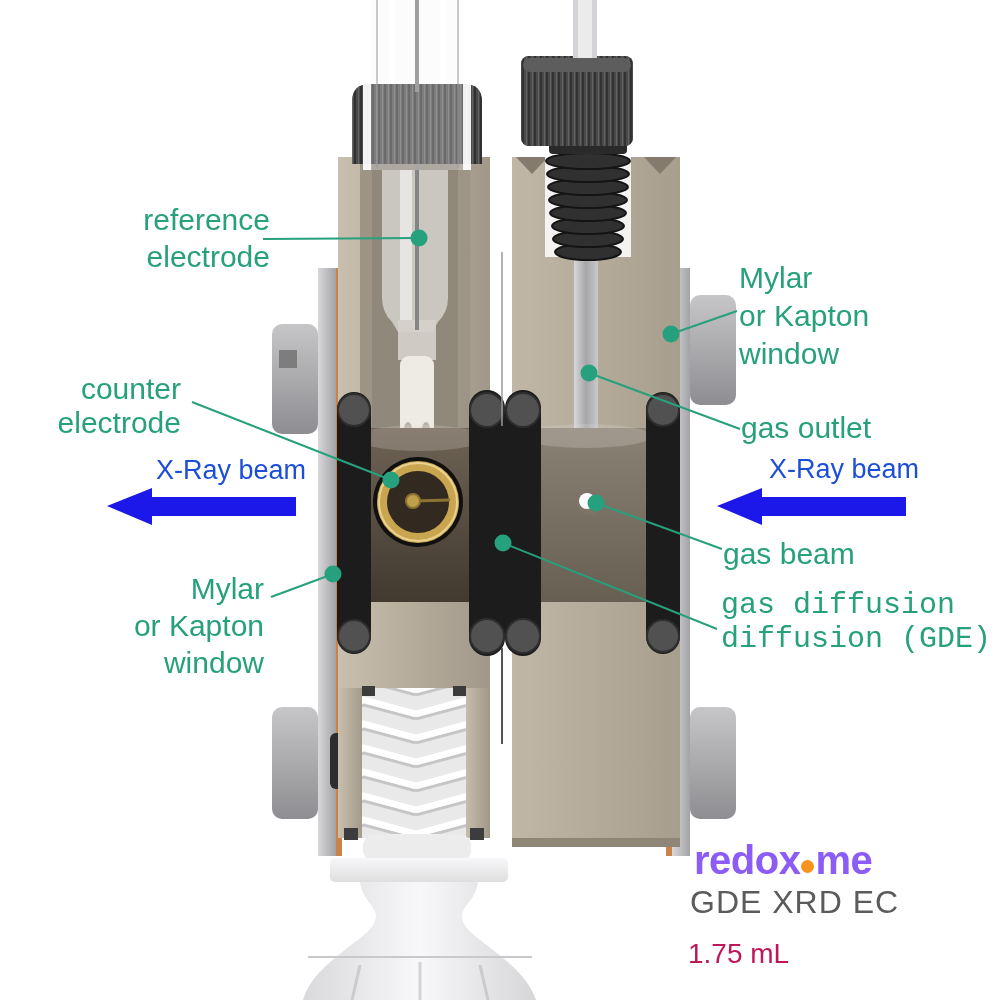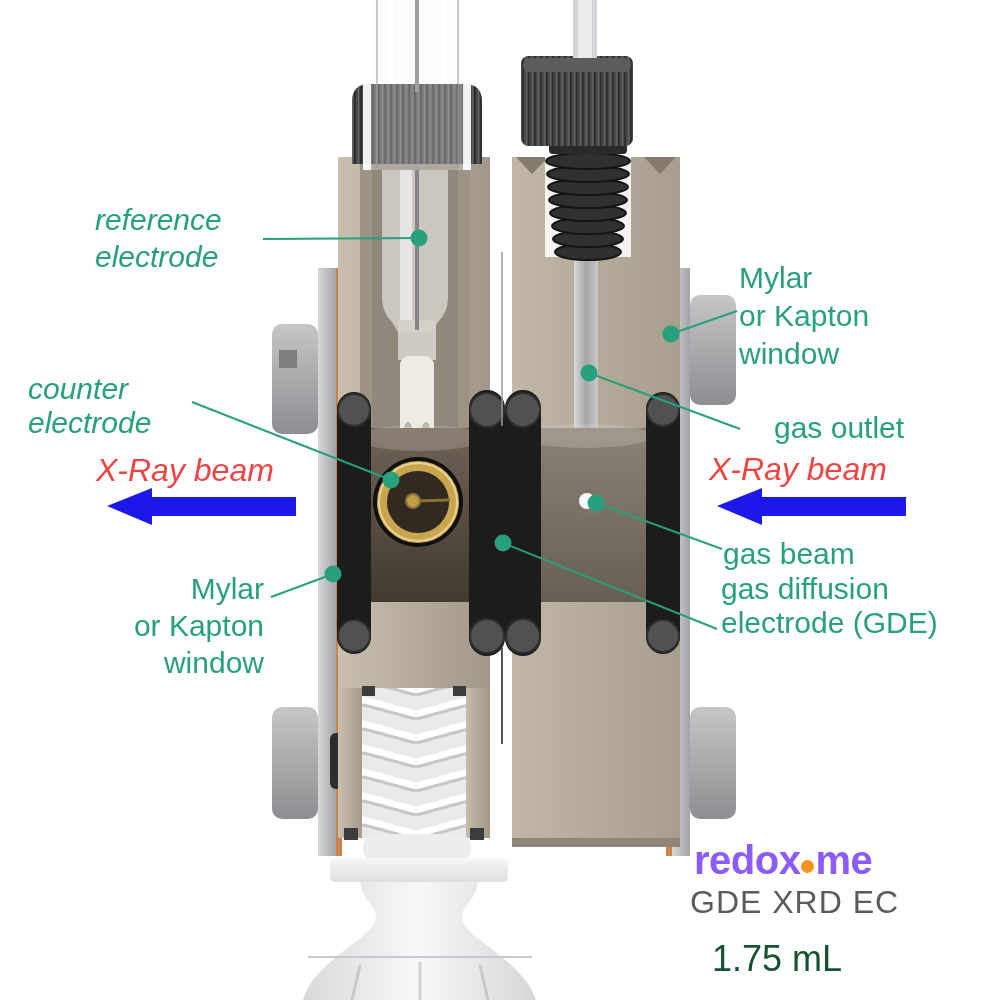--- a/index.html
+++ b/index.html
@@ -2,32 +2,32 @@
 <html><head>
 <meta charset="utf-8">
 <style>
   html,body{margin:0;padding:0;}
   body{width:1000px;height:1000px;position:relative;background:#ffffff;overflow:hidden;
        font-family:"Liberation Sans",sans-serif;}
   #scene{position:absolute;left:0;top:0;width:1000px;height:1000px;}
   #annot{position:absolute;left:0;top:0;width:1000px;height:1000px;pointer-events:none;}
   .lbl{position:absolute;color:#27a07d;font-size:30px;line-height:37px;}
   .lbl span{display:block;}
-  .center{text-align:left;font-style:italic;}
+  .center{text-align:right;}
   .right{text-align:right;}
-  .beam{color:#ef4444;font-size:32px;line-height:36px;}
+  .beam{color:#1d4ed8;font-size:27px;line-height:36px;}
   .lh34 span{line-height:34px;}
   .lh38 span{line-height:38px;}
   #brand-logo{position:absolute;left:694px;top:838px;font-size:40px;font-weight:bold;
               color:#8b5cf6;letter-spacing:-0.5px;white-space:nowrap;}
   #brand-logo .dot{display:inline-block;width:13px;height:13px;border-radius:50%;
               background:#f6941e;margin:0 1px 1px 1px;}
   #brand-product{position:absolute;left:690px;top:884px;font-size:32px;color:#5b5b5e;
               letter-spacing:1px;white-space:nowrap;}
-  #brand-volume{position:absolute;left:712px;top:938px;font-size:36px;color:#14532d;
+  #brand-volume{position:absolute;left:688px;top:938px;font-size:28px;color:#be185d;
               white-space:nowrap;}
 </style>
 </head>
 <body>
 
 <svg id="scene" viewBox="0 0 1000 1000">
   <defs>
     <linearGradient id="gTan" x1="0" y1="0" x2="1" y2="0">
       <stop offset="0" stop-color="#c8bfaf"></stop>
         <stop offset="0.5" stop-color="#b5ab9b"></stop>
@@ -230,53 +230,53 @@
     <polygon points="296,497 152,497 152,488 107,506 152,525 152,516 296,516"></polygon>
     <polygon points="906,497 762,497 762,488 717,506 762,525 762,516 906,516"></polygon>
   </g>
 </svg>
 
 <div class="lbl center" style="left:95px;top:201px;width:175px;">
   <span>reference</span>
   <span>electrode</span>
 </div>
 
-<div class="lbl center lh34" style="left:28px;top:372px;width:168px;">
+<div class="lbl center lh34" style="left:13px;top:372px;width:168px;">
   <span>counter</span>
   <span>electrode</span>
 </div>
 
 <div class="lbl beam center" style="left:96px;top:452px;width:210px;">
   <span>X-Ray beam</span>
 </div>
 
 <div class="lbl lh38" style="left:739px;top:259px;">
   <span>Mylar</span>
   <span>or Kapton</span>
   <span>window</span>
 </div>
 
-<div class="lbl" style="left:741px;top:409px;margin-left:33px;">
+<div class="lbl" style="left:741px;top:409px;">
   <span>gas outlet</span>
 </div>
 
 <div class="lbl beam center" style="left:709px;top:451px;width:210px;">
   <span>X-Ray beam</span>
 </div>
 
 <div class="lbl" style="left:723px;top:535px;">
   <span>gas beam</span>
 </div>
 
 <div class="lbl right" style="left:96px;top:570px;width:168px;">
   <span>Mylar</span>
   <span>or Kapton</span>
   <span>window</span>
 </div>
 
-<div class="lbl lh34" style="left:721px;top:572px;">
+<div class="lbl lh34" style="left:721px;top:588px;font-family:Liberation Mono, monospace;">
   <span>gas diffusion</span>
-  <span>electrode (GDE)</span>
+  <span>diffusion (GDE)</span>
 </div>
 
 <div id="brand-logo"><span>redox</span><span class="dot"></span><span>me</span></div>
 <div id="brand-product">GDE XRD EC</div>
 <div id="brand-volume">1.75 mL</div>
 
 </body></html>

